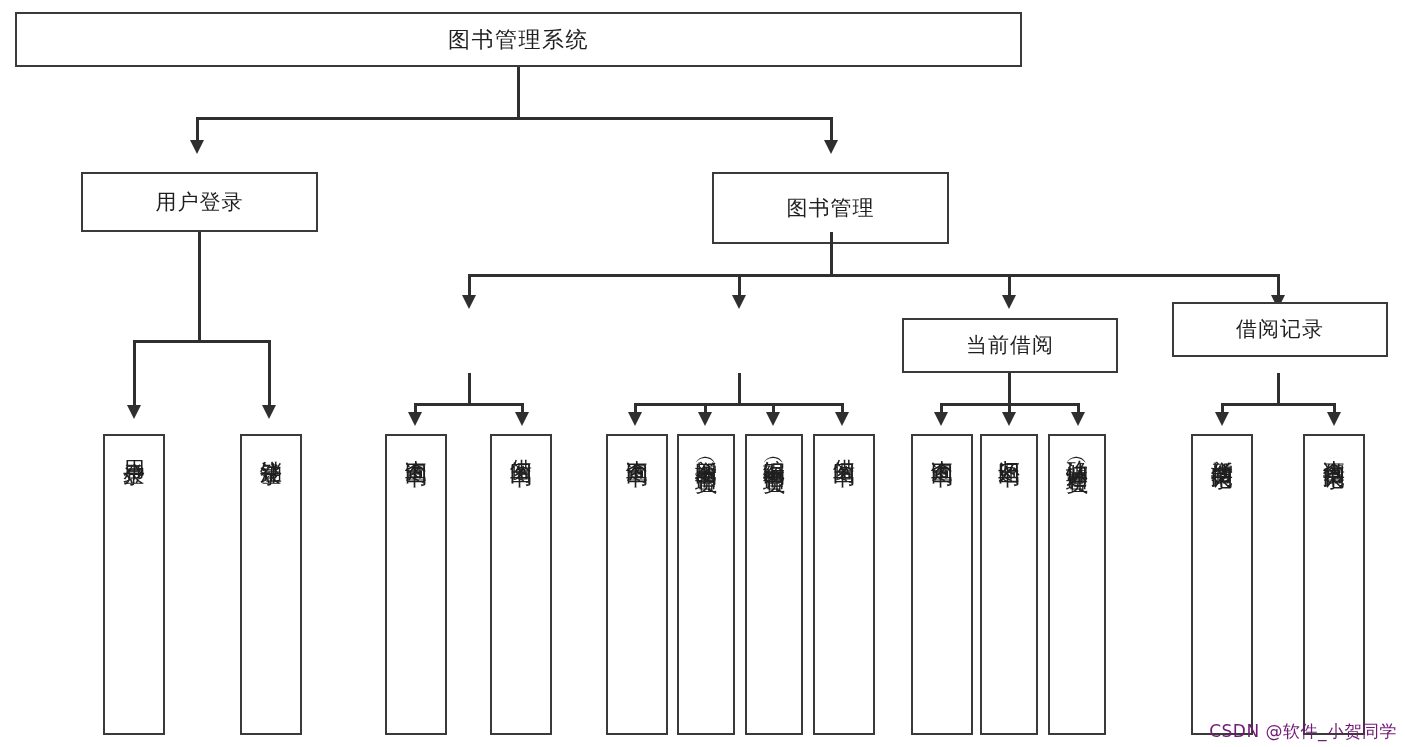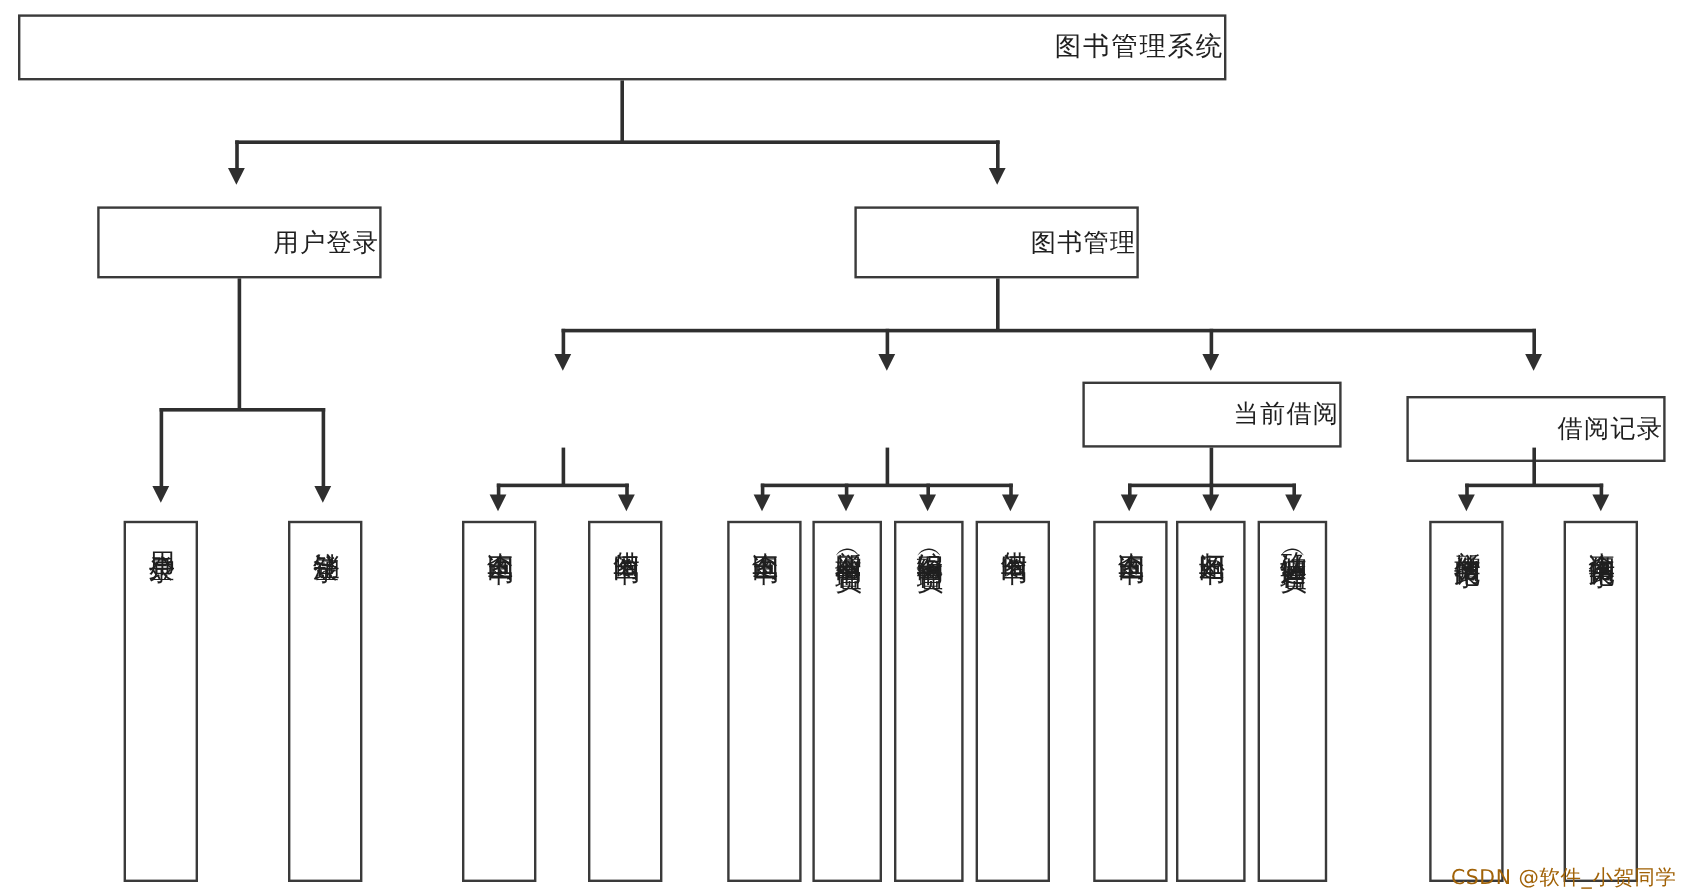--- a/index.html
+++ b/index.html
@@ -14,21 +14,21 @@
     background:#ffffff;
     overflow:hidden;
   }
   .node{
     position:absolute;
     box-sizing:border-box;
     background:#ffffff;
     border:2px solid #3a3a3a;
     display:flex;
     align-items:center;
-    justify-content:flex-end;
+    justify-content:center;
     color:#1c1c1c;
   }
   .node .lbl{
     display:block;
     text-align:center;
     line-height:1.05;
     color:#1f1f1f;
   }
   
   .node.h .lbl{
@@ -61,21 +61,21 @@
     width:0;height:0;
     border-left:7px solid transparent;
     border-right:7px solid transparent;
     border-top:14px solid #2f2f2f;
   }
   #watermark{
     position:absolute;
     right:8px;
     bottom:4px;
     font-size:17px;
-    color:#a16207;
+    color:#701a75;
     letter-spacing:0.5px;
     white-space:nowrap;
     font-family:"DejaVu Sans","Liberation Sans",sans-serif;
   }
 </style>
 </head>
 <body>
 
 <div id="stage">
 
@@ -88,21 +88,21 @@
   <div class="ln h" style="left:196px;top:117px;width:637px;height:3px;"></div>
 
   <div class="ln v" style="left:196px;top:117px;width:3px;height:26px;"></div>
   <div class="arw" style="left:190px;top:140px;"></div>
   <div class="ln v" style="left:830px;top:117px;width:3px;height:26px;"></div>
   <div class="arw" style="left:824px;top:140px;"></div>
 
   <div class="node h" style="left:81px;top:172px;width:237px;height:60px;">
     <span class="lbl">用户登录</span>
   </div>
-  <div class="node h" style="left:712px;top:172px;width:237px;height:60px;">
+  <div class="node h" style="left:712px;top:172px;width:237px;height:72px;">
     <span class="lbl">图书管理</span>
   </div>
 
   <div class="ln v" style="left:198px;top:232px;width:3px;height:110px;"></div>
   <div class="ln h" style="left:133px;top:340px;width:138px;height:3px;"></div>
   <div class="ln v" style="left:133px;top:340px;width:3px;height:68px;"></div>
   <div class="arw" style="left:127px;top:405px;"></div>
   <div class="ln v" style="left:268px;top:340px;width:3px;height:68px;"></div>
   <div class="arw" style="left:262px;top:405px;"></div>
 
@@ -113,21 +113,21 @@
   <div class="ln v" style="left:738px;top:274px;width:3px;height:24px;"></div>
   <div class="arw" style="left:732px;top:295px;"></div>
   <div class="ln v" style="left:1008px;top:274px;width:3px;height:24px;"></div>
   <div class="arw" style="left:1002px;top:295px;"></div>
   <div class="ln v" style="left:1277px;top:274px;width:3px;height:24px;"></div>
   <div class="arw" style="left:1271px;top:295px;"></div>
 
   <div class="node h" style="left:902px;top:318px;width:216px;height:55px;">
     <span class="lbl">当前借阅</span>
   </div>
-  <div class="node h" style="left:1172px;top:330px;width:216px;height:55px;">
+  <div class="node h" style="left:1172px;top:302px;width:216px;height:55px;">
     <span class="lbl">借阅记录</span>
   </div>
 
   <div class="ln v" style="left:468px;top:373px;width:3px;height:32px;"></div>
   <div class="ln h" style="left:414px;top:403px;width:110px;height:3px;"></div>
   <div class="ln v" style="left:414px;top:403px;width:3px;height:12px;"></div>
   <div class="arw" style="left:408px;top:412px;"></div>
   <div class="ln v" style="left:521px;top:403px;width:3px;height:12px;"></div>
   <div class="arw" style="left:515px;top:412px;"></div>
 

